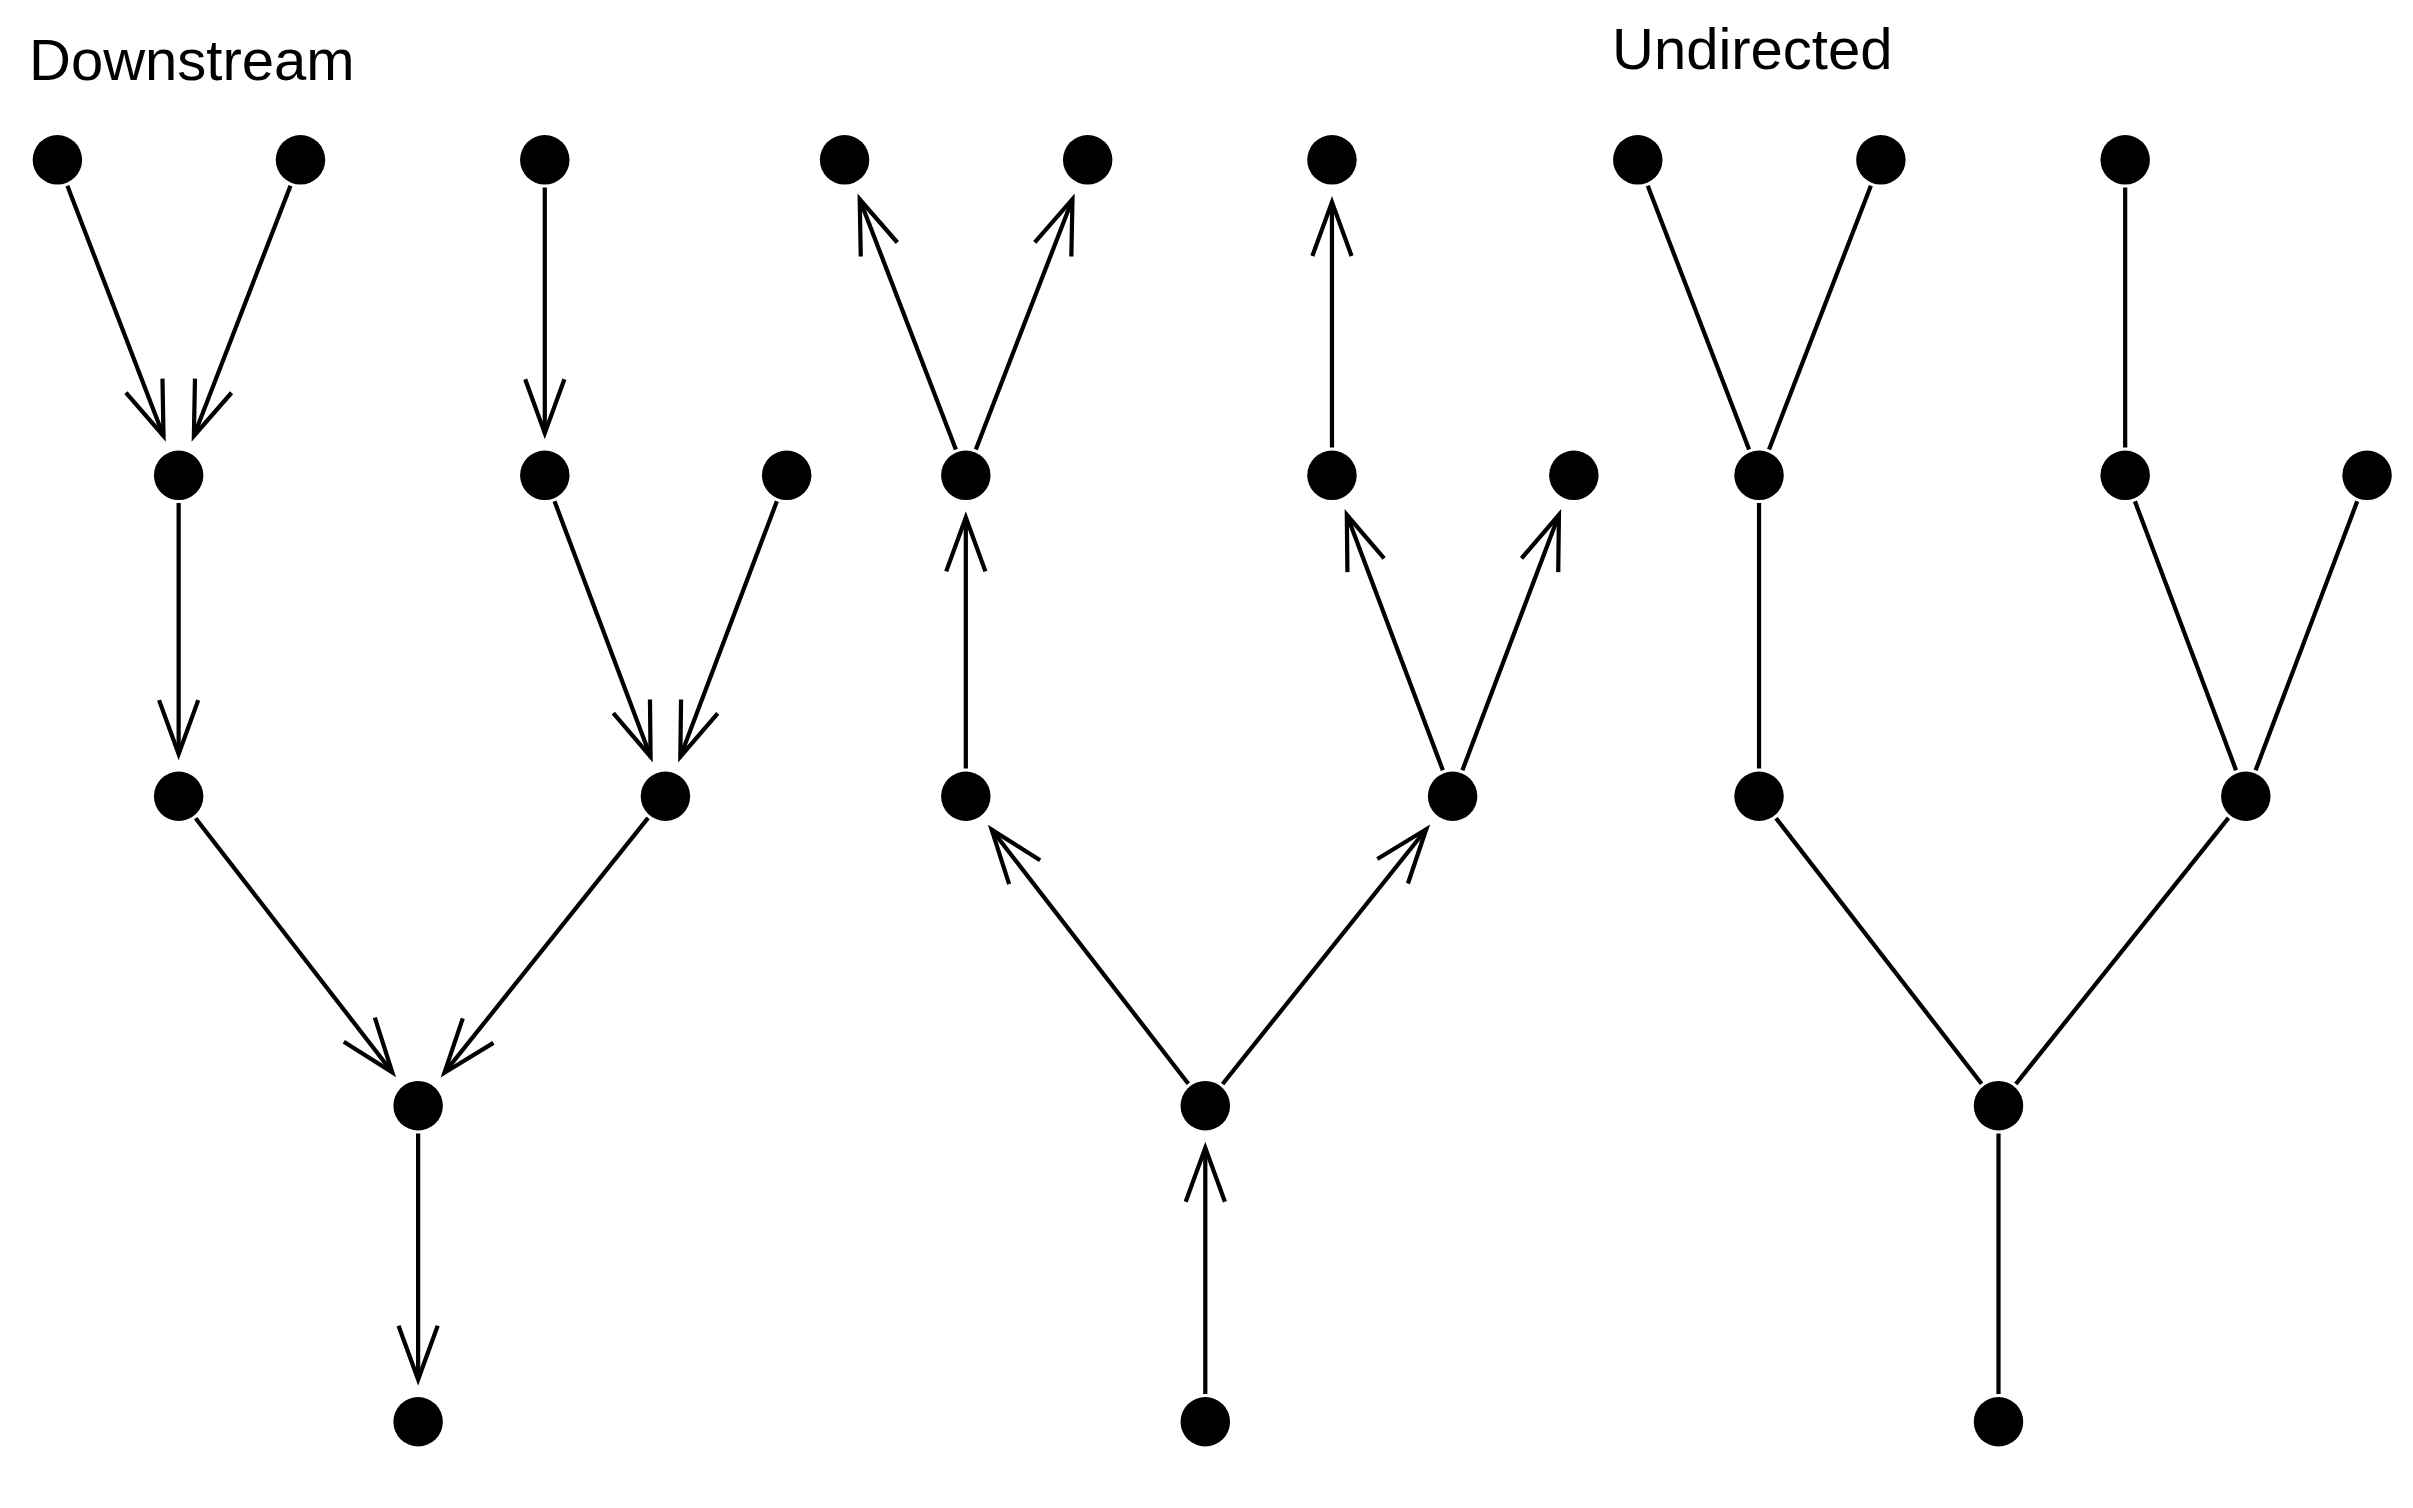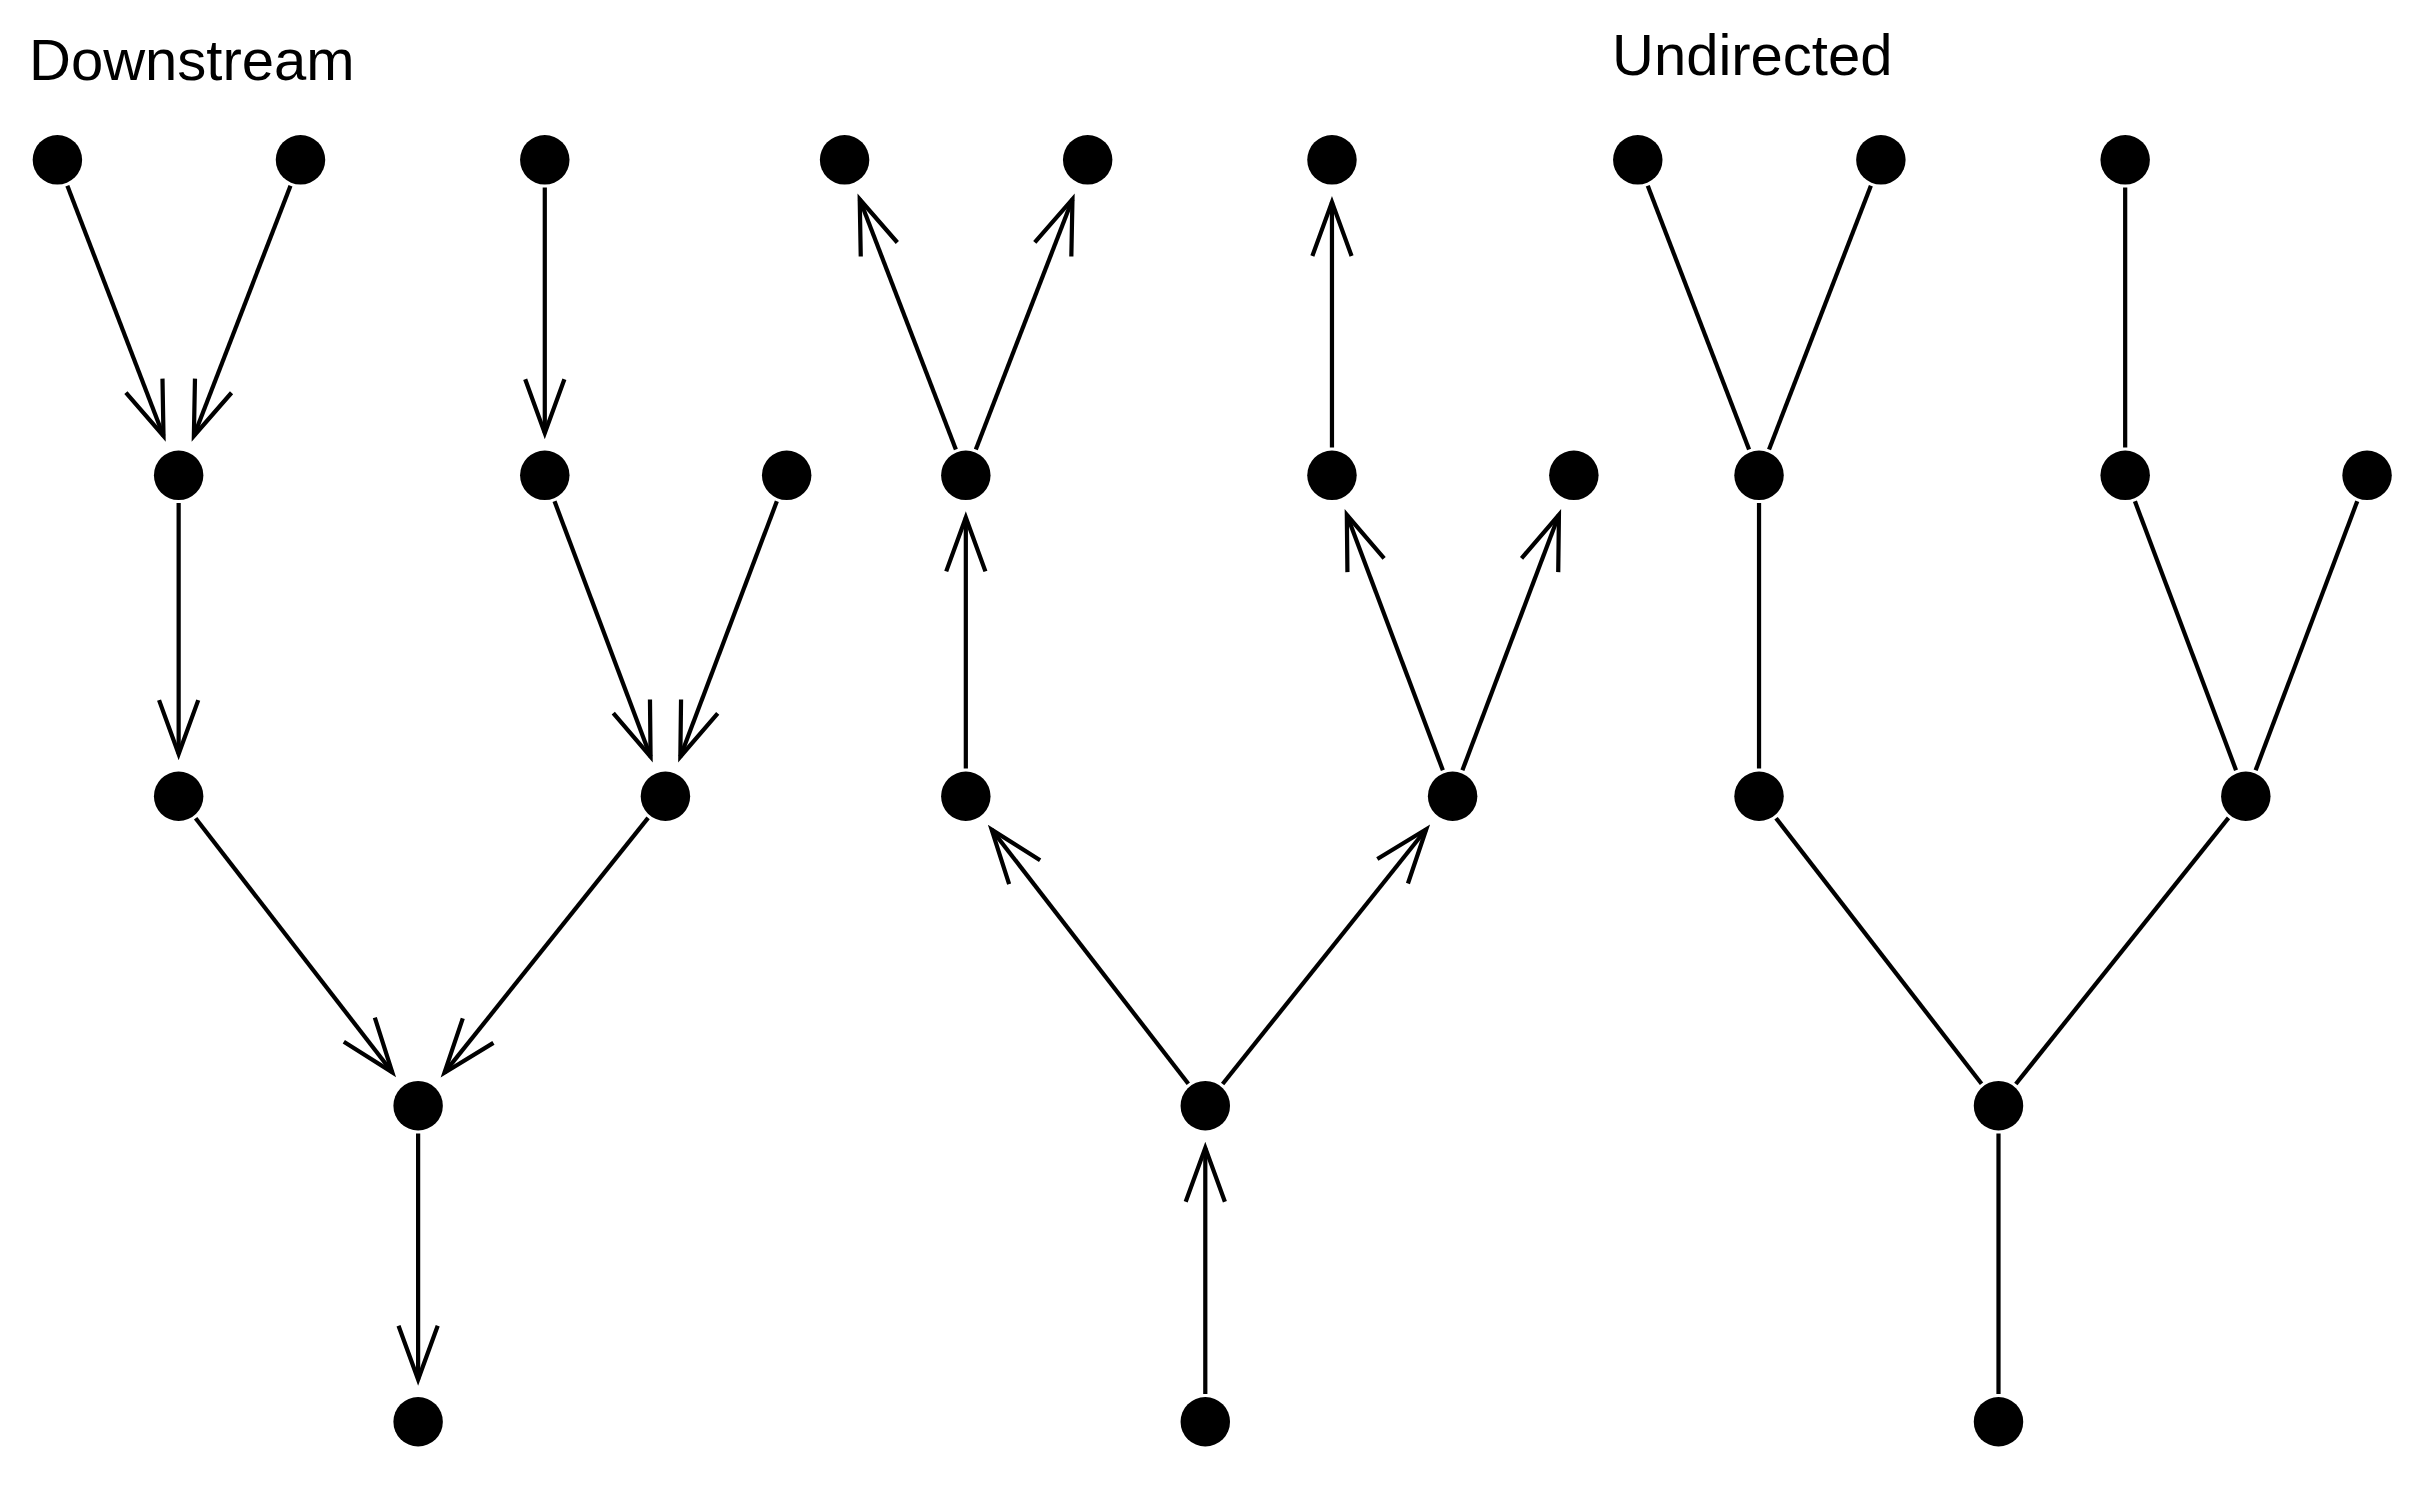--- a/index.html
+++ b/index.html
@@ -33,21 +33,21 @@
     font-family: "Liberation Sans", sans-serif;
     font-size: 58px;
     font-weight: 400;
     line-height: 1;
     color: #000000;
     white-space: nowrap;
     letter-spacing: 0px;
   }
   #label-downstream { left: 29px;   top: 31px; }
   #label-upstream   { left: 818px; top: 31px; }
-  #label-undirected { left: 1612px; top: 26px; }
+  #label-undirected { left: 1612px; top: 20px; }
 </style>
 </head>
 <body>
 
 <div id="stage">
 
   <svg id="canvas" viewBox="0 0 4000 2500" xmlns="http://www.w3.org/2000/svg" aria-hidden="true">
       <g>
         <line x1="111.50203405711461" y1="307.9381284172684" x2="270.8882090435212" y2="722.659369799809" stroke="#000000" stroke-width="7" stroke-linecap="butt"></line>
         <path d="M 208.53404112287657 650.9867966429588 L 270.8882090435212 722.659369799809 L 269.1923871821791 627.6745068572612" fill="none" stroke="#000000" stroke-width="7" stroke-linecap="butt" stroke-linejoin="miter"></path>

